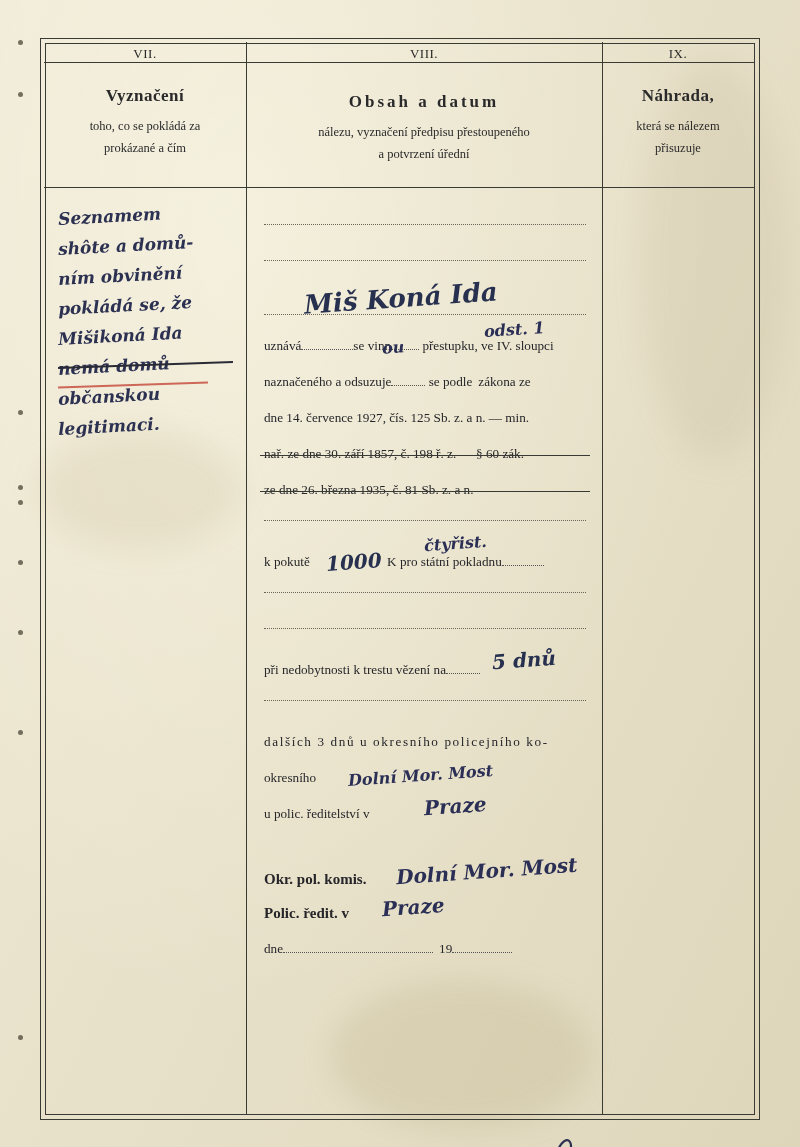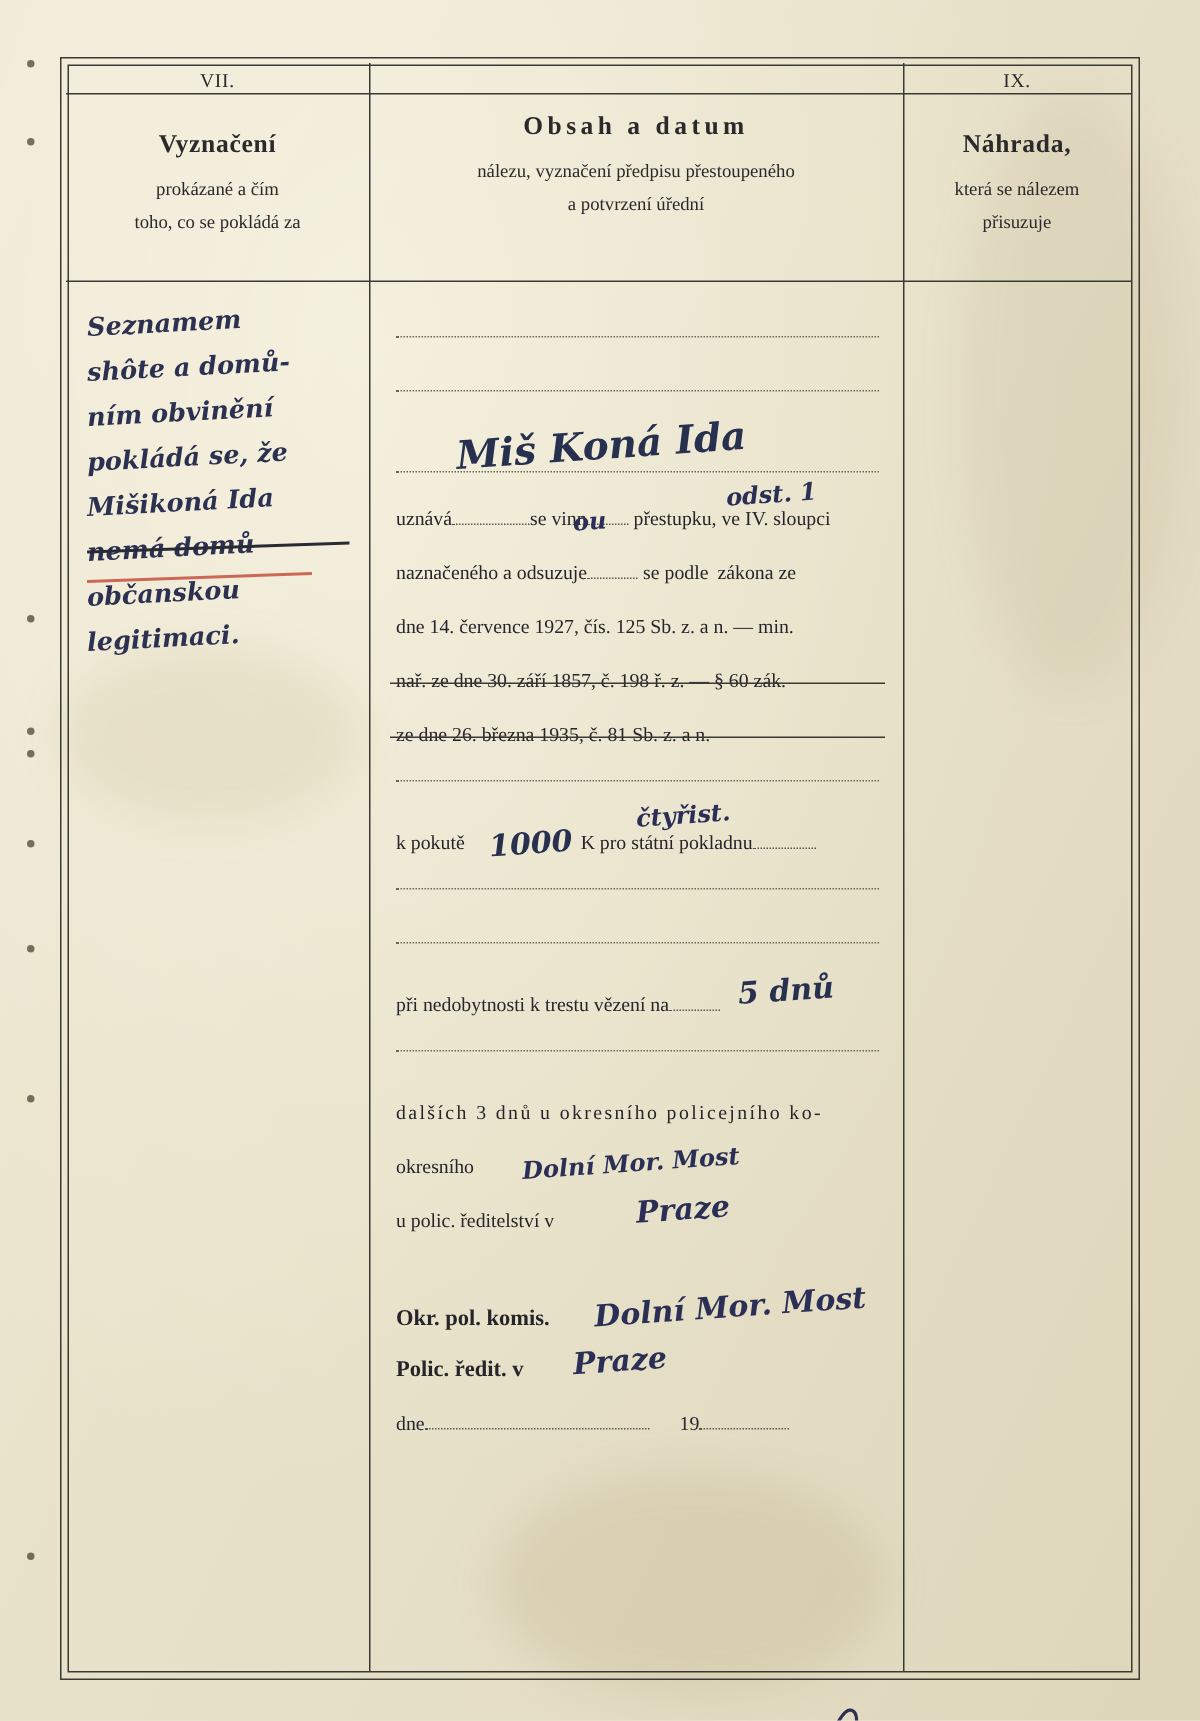--- a/index.html
+++ b/index.html
@@ -56,21 +56,21 @@
   }
   .colnum.c7{left:0;width:202px;}
   .colnum.c8{left:202px;width:356px;}
   .colnum.c9{left:558px;width:152px;}
 
   .colhead{position:absolute;text-align:center;}
   .colhead .t1{font-size:17px;font-weight:bold;letter-spacing:.5px;margin-bottom:10px;}
   .colhead .t1.spaced{letter-spacing:3px;}
   .colhead .t2{font-size:12.5px;line-height:1.75;}
   .ch7{left:0;width:202px;top:44px;}
-  .ch8{left:202px;width:356px;top:32px;}
+  .ch8{left:202px;width:356px;top:50px;}
   .ch9{left:558px;width:152px;top:44px;}
 
   
   .col7{position:absolute;left:0;top:146px;width:202px;height:926px;}
   .col8{position:absolute;left:202px;top:146px;width:356px;height:926px;}
   .col9{position:absolute;left:558px;top:146px;width:152px;height:926px;}
 
   
   .form{position:absolute;left:18px;top:24px;width:322px;font-size:13.2px;color:#26262a;}
   .line{position:relative;height:36px;line-height:36px;white-space:nowrap;}
@@ -143,26 +143,27 @@
 <div class="frame"></div>
 
 <div class="innerframe">
 
   <div class="hrule h-top"></div>
   <div class="hrule h-head"></div>
   <div class="vrule v1"></div>
   <div class="vrule v2"></div>
 
   <div class="colnum c7">VII.</div>
+  <div class="colnum c8">VIII.</div>
   <div class="colnum c9">IX.</div>
 
   <div class="colhead ch7">
     <div class="t1">Vyznačení</div>
+    <div class="t2">toho, co se pokládá za</div>
     <div class="t2">prokázané a čím</div>
-    <div class="t2">toho, co se pokládá za</div>
   </div>
 
   <div class="colhead ch8">
     <div class="t1 spaced">Obsah a datum</div>
     <div class="t2">nálezu, vyznačení předpisu přestoupeného</div>
     <div class="t2">a potvrzení úřední</div>
   </div>
 
   <div class="colhead ch9">
     <div class="t1">Náhrada,</div>
@@ -267,21 +268,21 @@
         <span>Okr. pol. komis.</span>
         <span class="hand med" style="position:absolute;left:132px;top:-8px">Dolní Mor. Most</span>
       </div>
 
       <div class="para bold" style="position:relative;line-height:34px">
         <span>Polic. ředit. v</span>
         <span class="hand med" style="position:absolute;left:118px;top:-6px">Praze</span>
       </div>
 
       <div class="para" style="position:relative;line-height:38px">
-        <span>dne</span><span class="dotfill" style="width:150px"></span><span style="margin-left:20px">19</span><span class="dotfill" style="width:60px"></span>
+        <span>dne</span><span class="dotfill" style="width:150px"></span><span style="margin-left:6px">19</span><span class="dotfill" style="width:60px"></span>
       </div>
 
     </div>
 
     <svg class="sig" style="left:260px;top:940px;width:120px;height:130px" viewBox="0 0 120 130">
       <path d="M30,125 C28,90 40,60 46,38 C52,16 60,8 64,14 C68,20 60,40 54,62 C48,84 44,104 52,116 C58,124 70,118 78,104" fill="none" stroke="#2c3152" stroke-width="2.2"></path>
       <path d="M10,118 C22,96 34,92 40,104 C44,112 48,116 56,110" fill="none" stroke="#2c3152" stroke-width="2"></path>
     </svg>
 
   </div>

